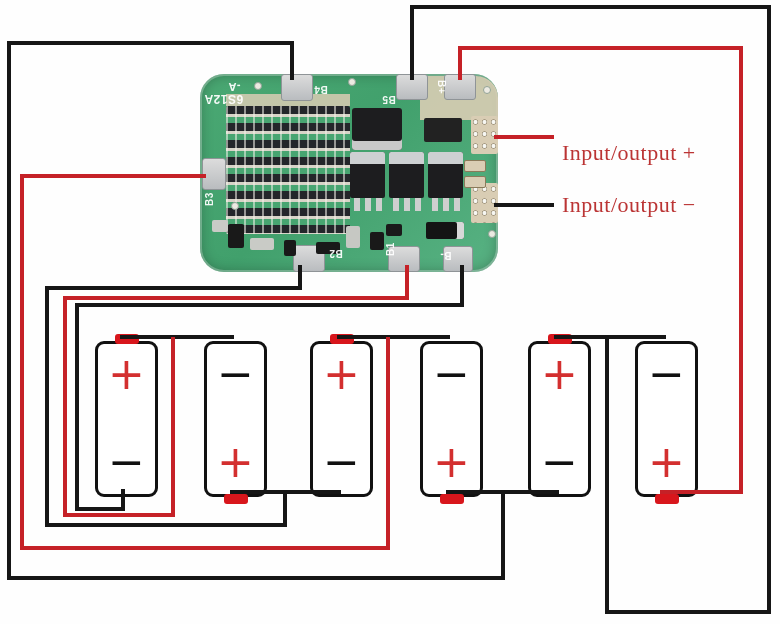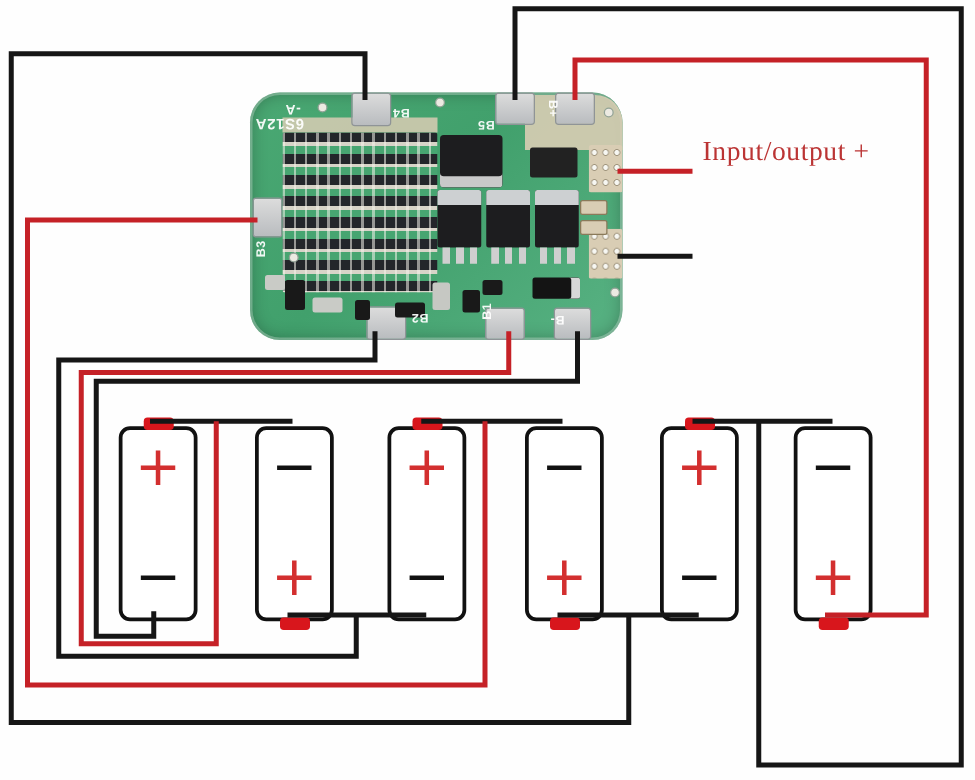--- a/index.html
+++ b/index.html
@@ -157,15 +157,16 @@
     <div class="cap top"></div>
     <span class="sign t pos">+</span>
     <span class="sign b neg">−</span>
   </div>
   <div class="battery" style="left:635px">
     <div class="cap bottom"></div>
     <span class="sign t neg">−</span>
     <span class="sign b pos">+</span>
   </div>
 
-  <div class="io-label" style="top:108px">Input/output +</div>
+  <div class="io-label" style="top:140px">Input/output +</div>
+  <div class="io-label" style="top:192px">Input/output −</div>
 
 </div>
 
 </body></html>

